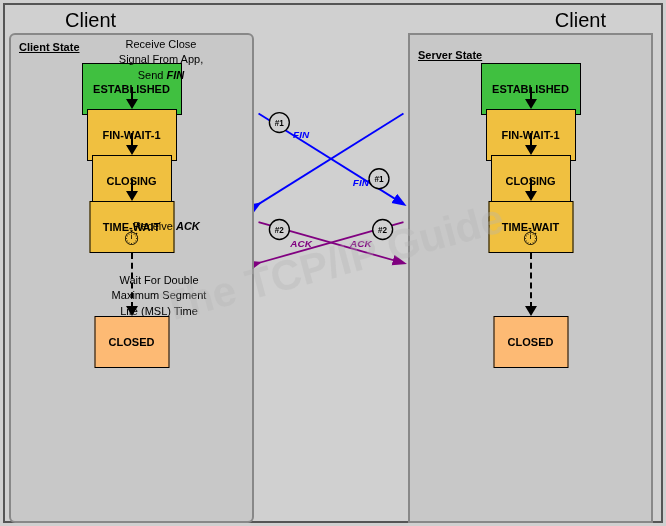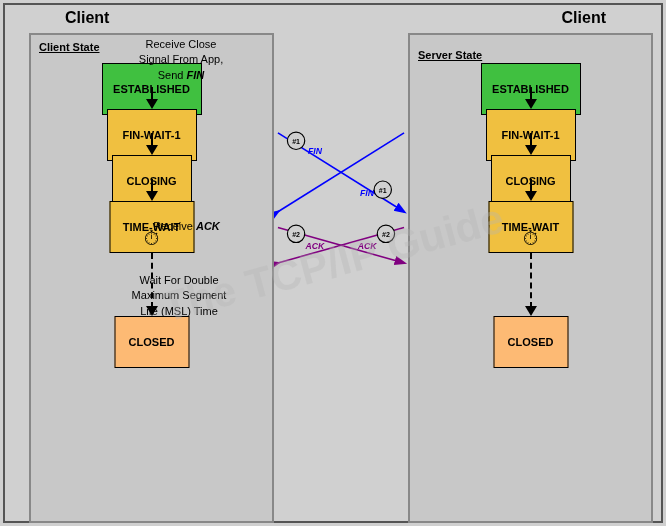--- a/index.html
+++ b/index.html
@@ -19,39 +19,39 @@
       margin: 3px;
       background: #d0d0d0;
       border: 2px solid #555;
       position: relative;
       display: flex;
     }
 
     .column-header {
       position: absolute;
       top: 4px;
-      font-size: 16px;
-      font-weight: bold;
+      font-size: 20px;
+      font-weight: normal;
       color: #000;
       text-align: center;
     }
 
     .client-header { left: 110px; }
     .server-header { right: 110px; }
 
     .panel {
       width: 245px;
       height: 490px;
       margin-top: 28px;
       background: #c8c8c8;
       border: 2px solid #888;
       position: relative;
     }
 
-    .client-panel { margin-left: 24px; }
+    .client-panel { margin-left: 4px; border-radius: 6px; }
     .server-panel { margin-left: auto; margin-right: 8px; }
 
     .middle-area {
       flex: 1;
       position: relative;
     }
 
     
     .state-label {
       position: absolute;

